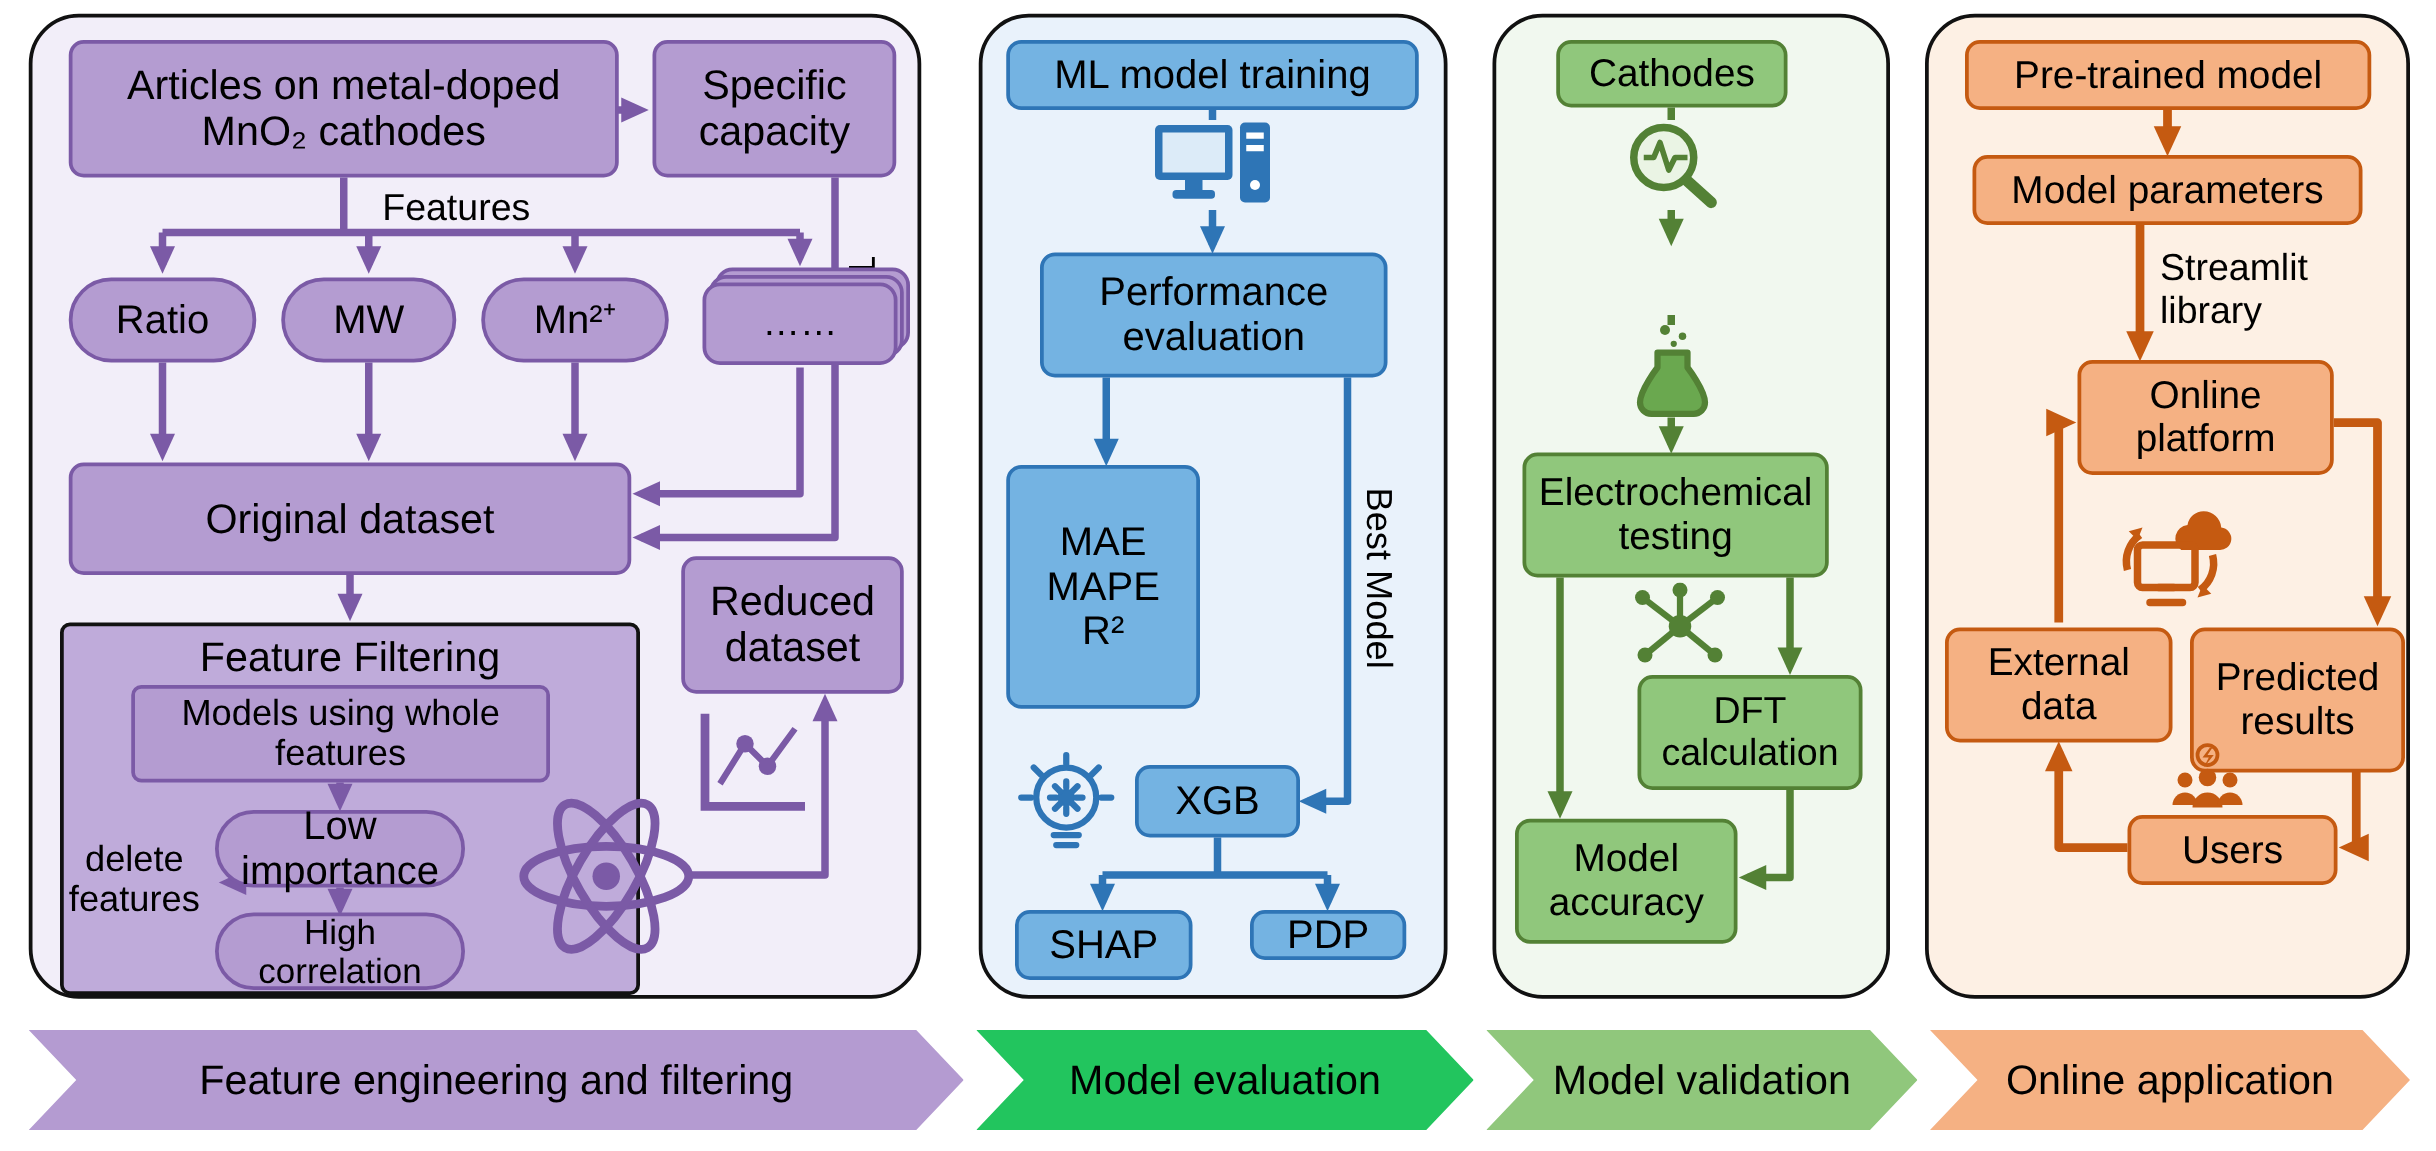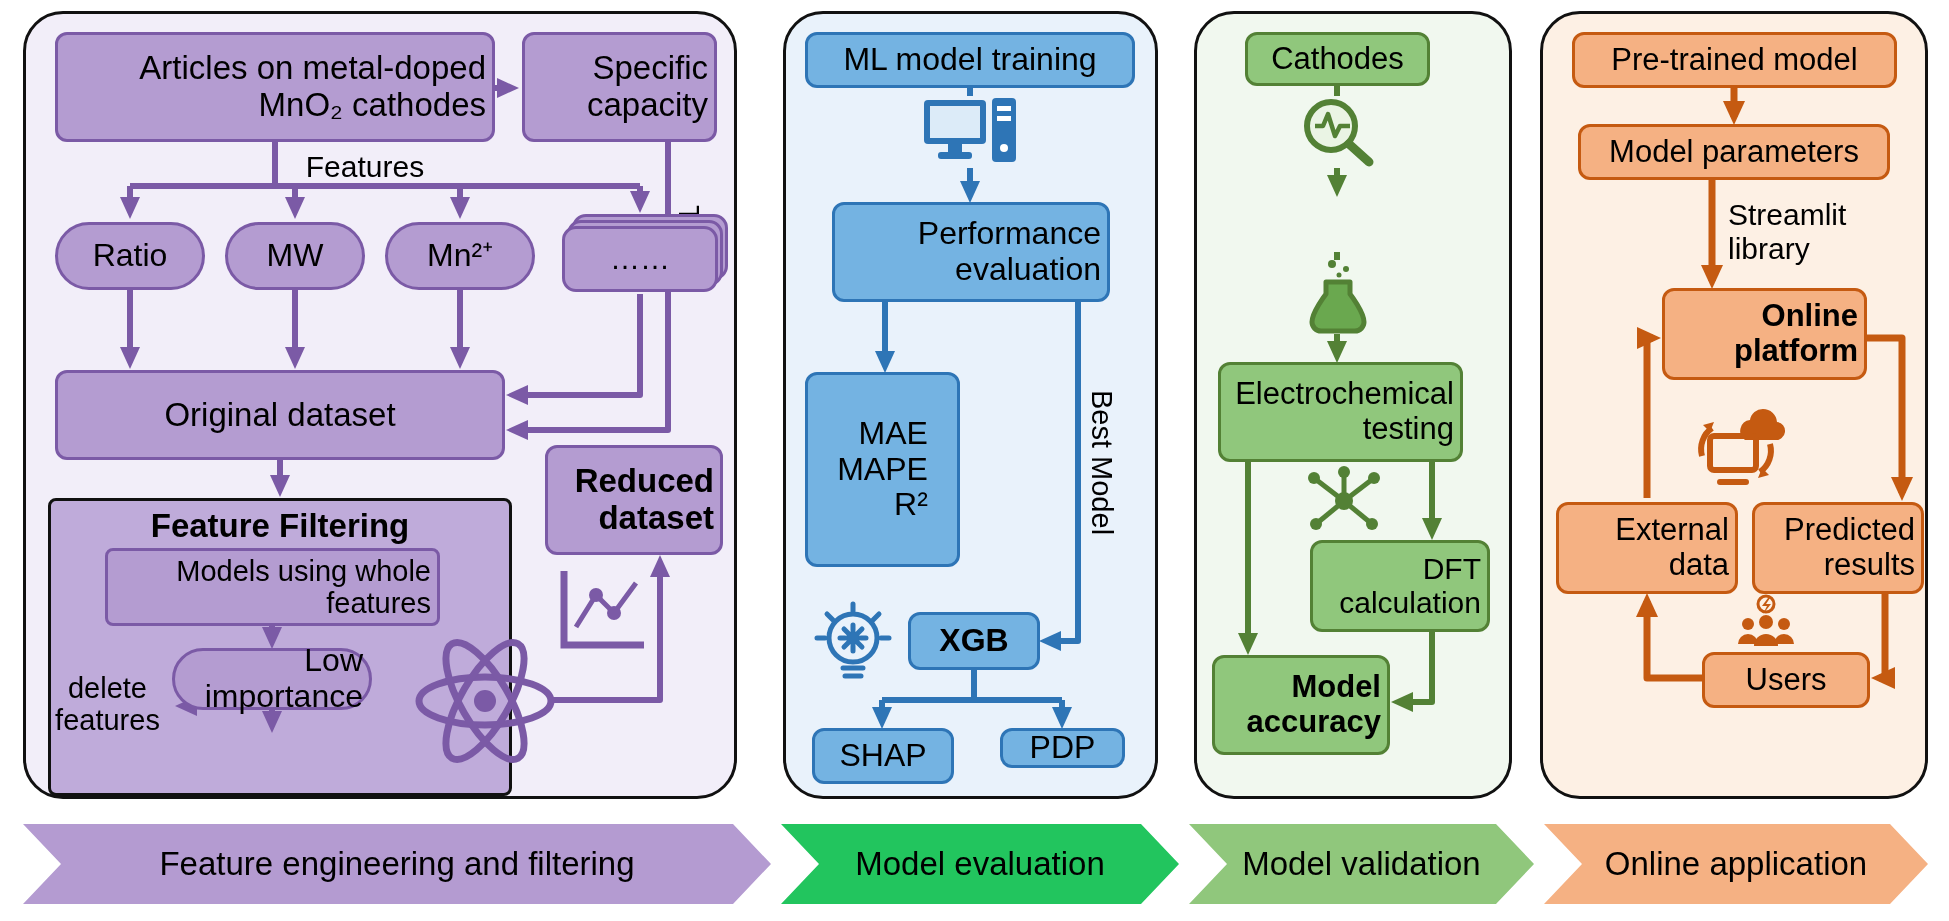--- a/index.html
+++ b/index.html
@@ -9,28 +9,28 @@
          border-radius:40px;box-sizing:border-box;z-index:0;}
   #pn1{left:23px;width:714px;background:#f2eef9;}
   #pn2{left:783px;width:375px;background:#e9f2fb;}
   #pn3{left:1194px;width:318px;background:#f1f8ef;}
   #pn4{left:1540px;width:388px;background:#fdf0e4;}
   #ffbox{position:absolute;left:48px;top:498px;width:464px;height:298px;
          background:#bfabda;border:3px solid #111;border-radius:8px;
          box-sizing:border-box;z-index:1;}
   .arrows{position:absolute;left:0;top:0;z-index:2;}
   .bx{position:absolute;display:flex;align-items:center;justify-content:center;
-      text-align:right;border:3px solid;border-radius:12px;box-sizing:border-box;
+      text-align:center;border:3px solid;border-radius:12px;box-sizing:border-box;
       line-height:1.12;padding:2px 6px;z-index:3;}
   .p{background:#b49cd1;border-color:#7b5aa6;}
   .b{background:#74b3e2;border-color:#2e75b6;}
   .g{background:#90c77c;border-color:#538135;}
   .o{background:#f5b183;border-color:#c55a11;}
   .pill{border-radius:36px;}
-  .bold{font-weight:bold;}
+  .bold{font-weight:normal;}
   .pre{white-space:pre-line;}
   .lbl{position:absolute;text-align:center;line-height:1.12;z-index:3;}
   .vert{writing-mode:vertical-rl;}
   .ic{position:absolute;z-index:3;}
   .banner{position:absolute;top:824px;height:80px;display:flex;align-items:center;
           justify-content:center;font-weight:normal;font-size:33px;z-index:3;
           clip-path:polygon(0 0,calc(100% - 38px) 0,100% 50%,calc(100% - 38px) 100%,0 100%,38px 50%);}
 </style>
 </head>
 <body>
@@ -118,20 +118,21 @@
 
   <div class="bx p" style="left:572px;top:214px;width:156px;height:66px;border-radius:14px"></div>
   <div class="bx p" style="left:567px;top:220px;width:156px;height:66px;border-radius:14px"></div>
   <div class="bx p" style="left:562px;top:226px;width:156px;height:66px;border-radius:14px;font-size:30px">……</div>
 
   <div class="bx p" style="left:55px;top:370px;width:450px;height:90px;font-size:33px">Original dataset</div>
 
   <div class="lbl bold" style="left:48px;top:508px;width:464px;font-size:33px">Feature Filtering</div>
   <div class="bx p" style="left:105px;top:548px;width:335px;height:78px;font-size:29px;border-radius:8px">Models using whole features</div>
   <div class="bx p pill" style="left:172px;top:648px;width:200px;height:62px;font-size:32px">Low importance</div>
+  <div class="bx p pill" style="left:172px;top:730px;width:200px;height:62px;font-size:28px">High correlation</div>
   <div class="lbl" style="left:40px;top:672px;width:135px;font-size:29px">delete features</div>
 
   <div class="bx p bold" style="left:545px;top:445px;width:178px;height:110px;font-size:33px">Reduced dataset</div>
 
   <svg class="ic" style="left:410px;top:636px" width="150" height="130" viewBox="0 0 150 130">
     <g fill="none" stroke="#7b5aa6" stroke-width="7">
       <ellipse cx="75" cy="65" rx="66" ry="24"></ellipse>
       <ellipse cx="75" cy="65" rx="66" ry="24" transform="rotate(60 75 65)"></ellipse>
       <ellipse cx="75" cy="65" rx="66" ry="24" transform="rotate(120 75 65)"></ellipse>
     </g>
@@ -228,21 +229,21 @@
     <path d="M62 28 a13 13 0 0 1 13 -11 a14 14 0 0 1 14 13 a9 9 0 0 1 -2 18 h-30 a11 11 0 0 1 5 -20 z" fill="#c55a11"></path>
     <rect x="22" y="44" width="46" height="34" rx="4" fill="none" stroke="#c55a11" stroke-width="6"></rect>
     <path d="M39 78 h12 M32 90 h26" stroke="#c55a11" stroke-width="6" stroke-linecap="round"></path>
     <path d="M82 52 a26 26 0 0 1 -10 28" stroke="#c55a11" stroke-width="6" fill="none"></path>
     <path d="M70 86 l4 -10 l7 7 z" fill="#c55a11"></path>
     <path d="M14 64 a26 26 0 0 1 10 -28" stroke="#c55a11" stroke-width="6" fill="none"></path>
     <path d="M26 30 l-4 10 l-7 -7 z" fill="#c55a11"></path>
   </svg>
 
   <div class="bx o" style="left:1556px;top:502px;width:182px;height:92px;font-size:31px">External data</div>
-  <div class="bx o" style="left:1752px;top:502px;width:172px;height:92px;font-size:31px">Predicted results</div>
+  <div class="bx o" style="left:1752px;top:502px;width:172px;height:116px;font-size:31px">Predicted results</div>
 
   <svg class="ic" style="left:1735px;top:594px" width="62" height="56" viewBox="0 0 62 56">
     <circle cx="31" cy="10" r="8" fill="none" stroke="#c55a11" stroke-width="3"></circle>
     <path d="M33 4 l-6 8 h5 l-4 8 l8 -10 h-5 l4 -6 z" fill="#c55a11"></path>
     <circle cx="13" cy="30" r="6" fill="#c55a11"></circle>
       <path d="M3 50 a10 10 0 0 1 20 0 z" fill="#c55a11"></path>
     <circle cx="31" cy="28" r="7" fill="#c55a11"></circle>
       <path d="M19 52 a12 12 0 0 1 24 0 z" fill="#c55a11"></path>
     <circle cx="49" cy="30" r="6" fill="#c55a11"></circle>
       <path d="M39 50 a10 10 0 0 1 20 0 z" fill="#c55a11"></path>

